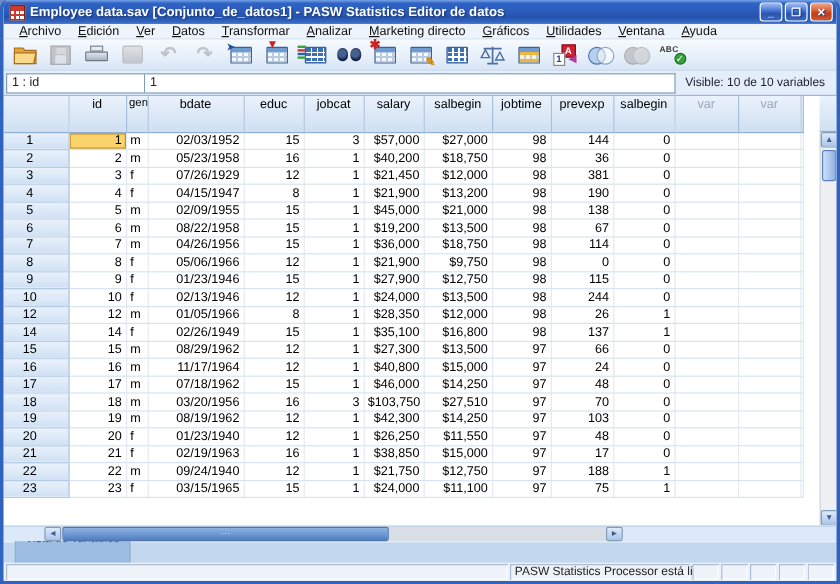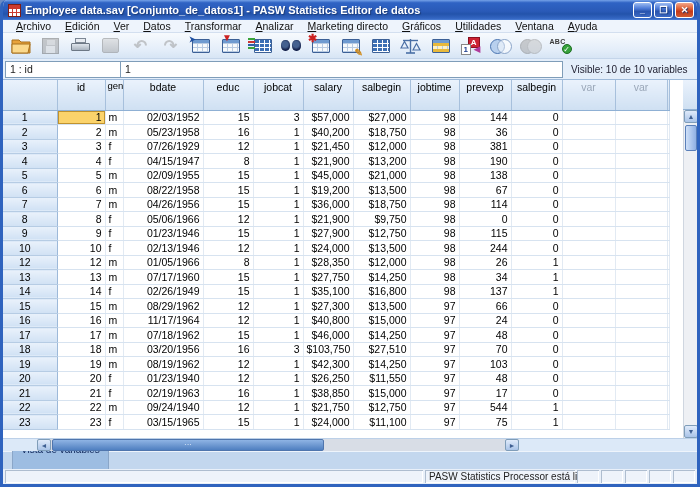--- a/index.html
+++ b/index.html
@@ -462,36 +462,20 @@
             <td class="c5">$28,350</td>
             <td class="c6">$12,000</td>
             <td class="c7">98</td>
             <td class="c8">26</td>
             <td class="c9">1</td>
             <td class="c10"></td>
             <td class="c11"></td>
             <td></td>
           </tr>
           <tr>
-            <td class="rowhead">13</td>
-            <td class="c0">13</td>
-            <td class="c1">m</td>
-            <td class="c2">07/17/1960</td>
-            <td class="c3">15</td>
-            <td class="c4">1</td>
-            <td class="c5">$27,750</td>
-            <td class="c6">$14,250</td>
-            <td class="c7">98</td>
-            <td class="c8">34</td>
-            <td class="c9">1</td>
-            <td class="c10"></td>
-            <td class="c11"></td>
-            <td></td>
-          </tr>
-          <tr>
             <td class="rowhead">14</td>
             <td class="c0">14</td>
             <td class="c1">f</td>
             <td class="c2">02/26/1949</td>
             <td class="c3">15</td>
             <td class="c4">1</td>
             <td class="c5">$35,100</td>
             <td class="c6">$16,800</td>
             <td class="c7">98</td>
             <td class="c8">137</td>
@@ -615,21 +599,21 @@
           <tr>
             <td class="rowhead">22</td>
             <td class="c0">22</td>
             <td class="c1">m</td>
             <td class="c2">09/24/1940</td>
             <td class="c3">12</td>
             <td class="c4">1</td>
             <td class="c5">$21,750</td>
             <td class="c6">$12,750</td>
             <td class="c7">97</td>
-            <td class="c8">544</td>
+            <td class="c8">188</td>
             <td class="c9">1</td>
             <td class="c10"></td>
             <td class="c11"></td>
             <td></td>
           </tr>
           <tr>
             <td class="rowhead">23</td>
             <td class="c0">23</td>
             <td class="c1">f</td>
             <td class="c2">03/15/1965</td>

